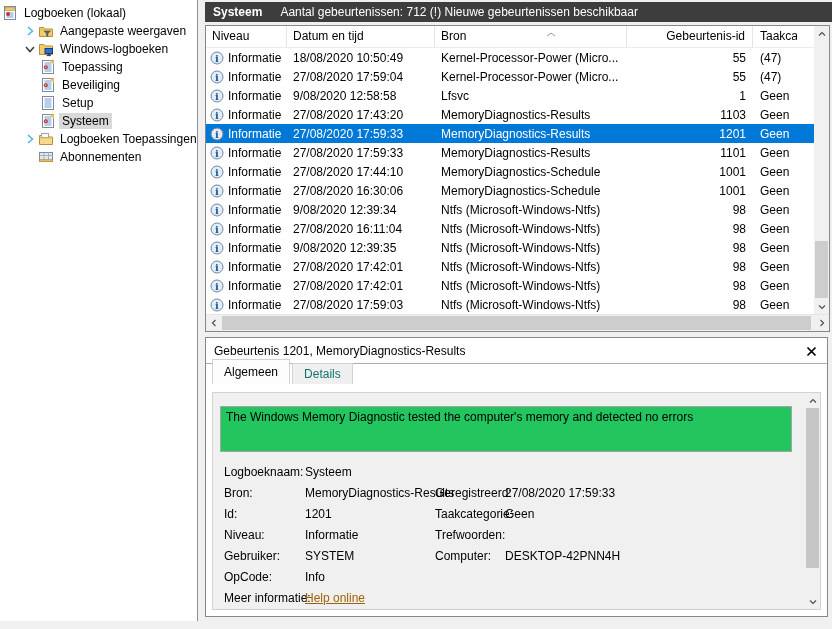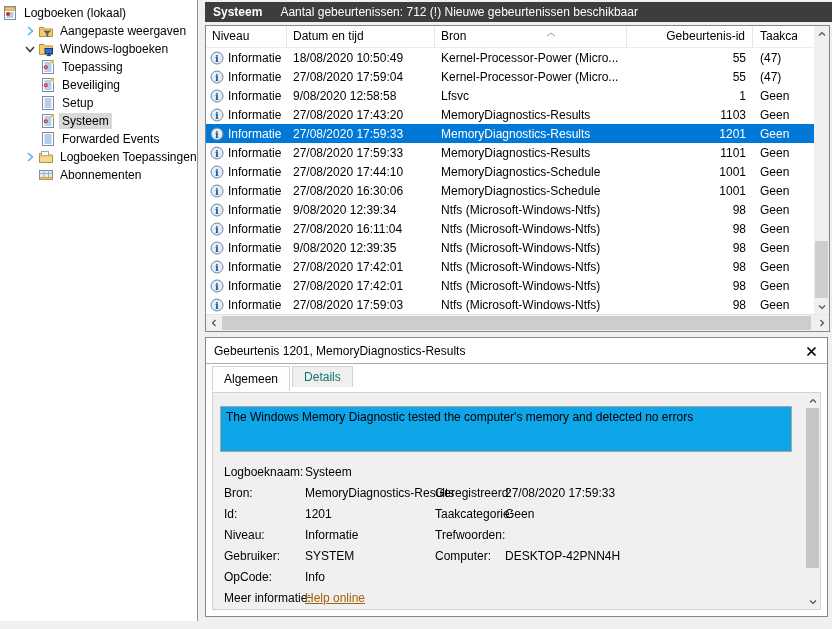--- a/index.html
+++ b/index.html
@@ -57,31 +57,31 @@
   .hscroll .sb-btn { position:absolute; top:0; width:15px; height:16px; display:flex; align-items:center; justify-content:center; }
   .hscroll .left { left:0; } .hscroll .right { right:0; }
   .hscroll .thumb { position:absolute; top:1px; height:14px; left:16px; right:18px; background:#cdcdcd; }
   
   .detail-panel {
     position:absolute; left:205px; top:337px; width:623px; height:280px;
     background:#fff; border:1px solid #828790; overflow:hidden;
   }
   .detail-titlebar { position:absolute; left:0; right:0; top:0; height:26px; border-bottom:1px solid #aeaeae; display:flex; align-items:center; padding-left:8px; }
   .detail-close { position:absolute; right:10px; top:7px; width:12px; height:12px; display:flex; align-items:center; justify-content:center; cursor:default; }
-  .tabs { position:absolute; left:6px; top:28px; height:25px; display:flex; }
+  .tabs { position:absolute; left:6px; top:21px; height:25px; display:flex; align-items:flex-end; }
   .tab { border:1px solid #d2d2d2; border-bottom:none; padding:0 11px; display:flex; align-items:center; }
   .tab.active { background:#fdfdfd; height:25px; position:relative; z-index:2; }
   .tab.inactive { background:#efefef; height:21px; margin-left:2px; color:#0f766e; }
   .detail-body {
     position:absolute; left:6px; right:6px; top:54px; bottom:6px;
     background:#f0f0f0; border:1px solid #d2d2d2; overflow:hidden;
   }
   .message-box {
     position:absolute; left:7px; top:13px; width:572px; height:46px;
-    background:#0ea5e9; border:1px solid #a5a5a5; padding:3px 5px; overflow:hidden;
+    background:#22c55e; border:1px solid #a5a5a5; padding:3px 5px; overflow:hidden;
   }
   .fields { position:absolute; left:0; top:72px; right:22px; }
   .field-row { position:relative; height:21px; }
   .fl1 { position:absolute; left:11px; }
   .fv1 { position:absolute; left:92px; }
   .fl2 { position:absolute; left:222px; }
   .fv2 { position:absolute; left:292px; }
   .link { color:#a16207; text-decoration:underline; cursor:pointer; }
   .detail-vscroll { position:absolute; top:0; right:0; bottom:0; width:15px; background:#f0f0f0; }
   .detail-vscroll .sb-btn { position:absolute; left:0; width:15px; height:15px; display:flex; align-items:center; justify-content:center; }
@@ -210,36 +210,20 @@
               <line x1="4.5" y1="12" x2="11.5" y2="12"></line>
             </g>
             <path d="M9.5 1.5 L14 1.5 L14 6 Z" fill="#edbf4e"></path>
             <circle cx="5.8" cy="8.3" r="2" fill="#c43232"></circle>
             <circle cx="5.8" cy="8.3" r="0.7" fill="#f7dede"></circle>
           </svg>
         </span>
         <span class="tree-label">Systeem</span>
       </div>
       <div class="tree-item">
-        <span class="tree-spacer" style="width: 40px;"></span>
-        <span class="tree-icon">
-          <svg width="16" height="16" viewBox="0 0 16 16">
-            <rect x="2.5" y="1.5" width="11" height="13" fill="#fff" stroke="#7b8ba0"></rect>
-            <g stroke="#6f9bd2" stroke-width="1">
-              <line x1="4.5" y1="4" x2="11.5" y2="4"></line>
-              <line x1="4.5" y1="6" x2="11.5" y2="6"></line>
-              <line x1="4.5" y1="8" x2="11.5" y2="8"></line>
-              <line x1="4.5" y1="10" x2="11.5" y2="10"></line>
-              <line x1="4.5" y1="12" x2="11.5" y2="12"></line>
-            </g>
-          </svg>
-        </span>
-        <span class="tree-label">Forwarded Events</span>
-      </div>
-      <div class="tree-item">
         <span class="tree-spacer" style="width: 21px;"></span>
         <span class="expander">
           <svg width="12" height="12" viewBox="0 0 12 12">
             <polyline points="4,2 8.5,6 4,10" fill="none" stroke="#53b0e8" stroke-width="1.5"></polyline>
           </svg>
         </span>
         <span class="tree-icon">
           <svg width="16" height="16" viewBox="0 0 16 16">
             <path d="M1.5 4.5 h4.5 l1.5 1.5 h7 v7.5 h-13 z" fill="#f6d98b" stroke="#b69043"></path>
             <rect x="3.5" y="2.5" width="7" height="4" fill="#fff" stroke="#9aa7b8"></rect>

